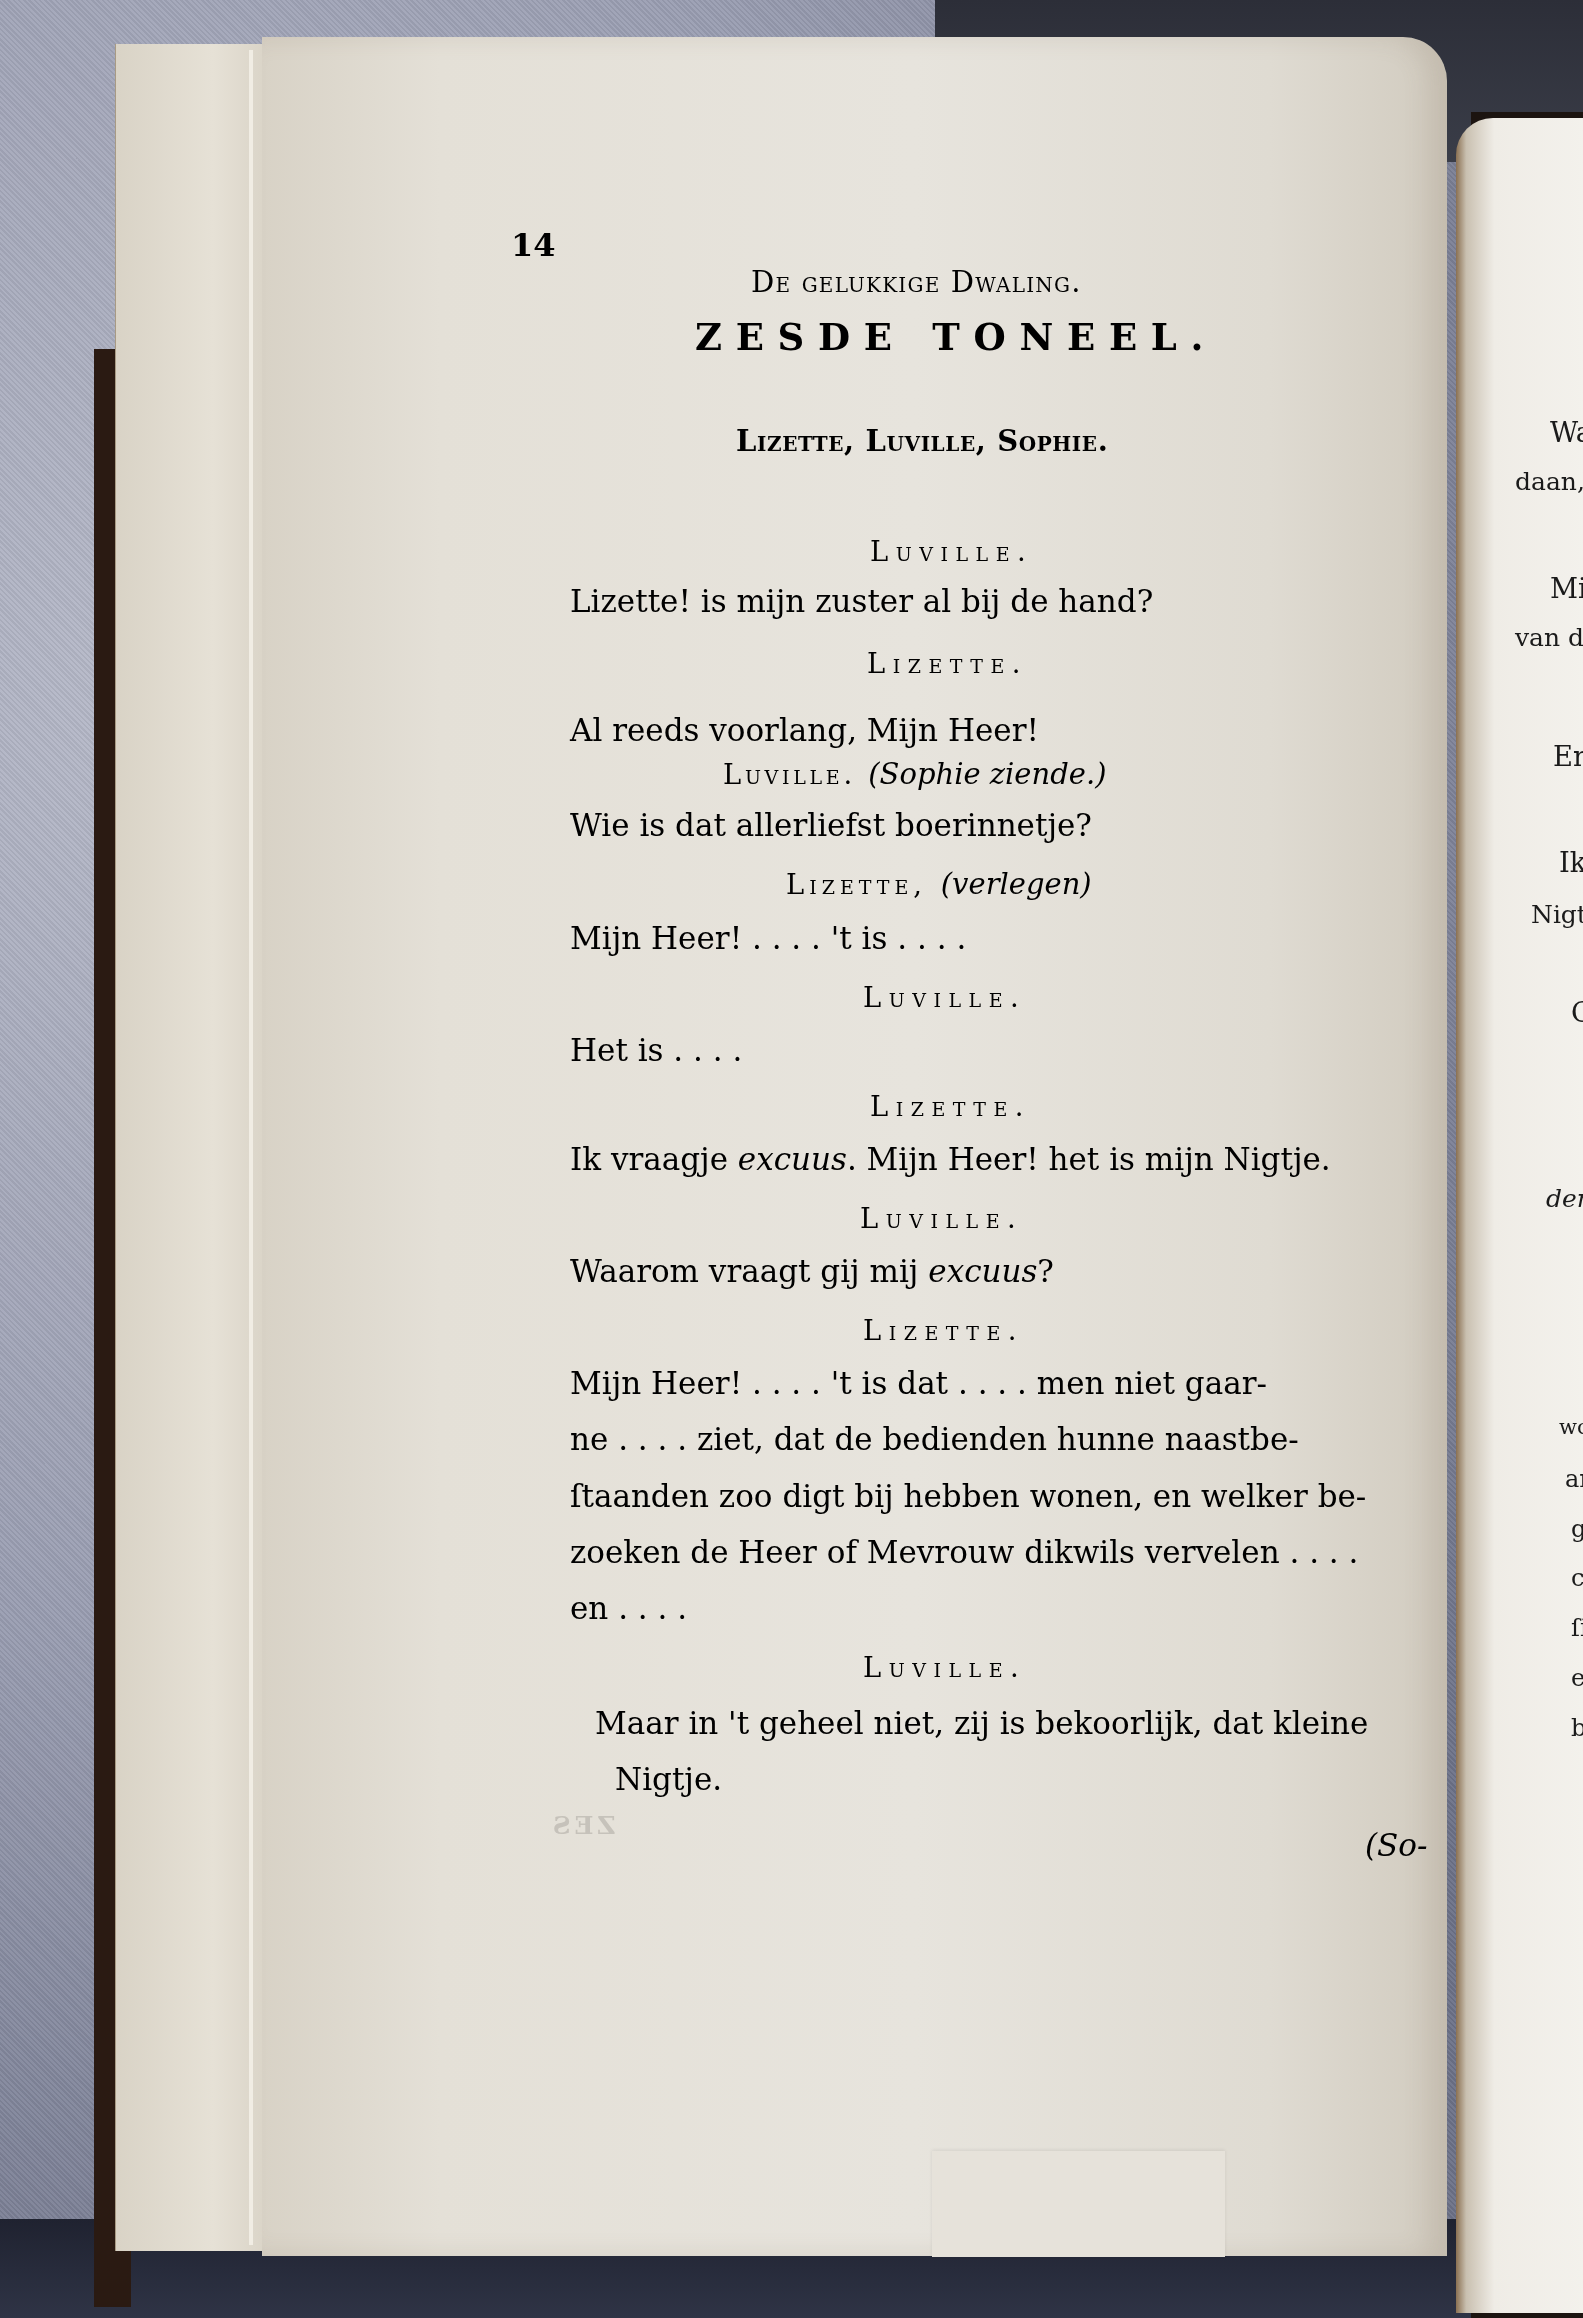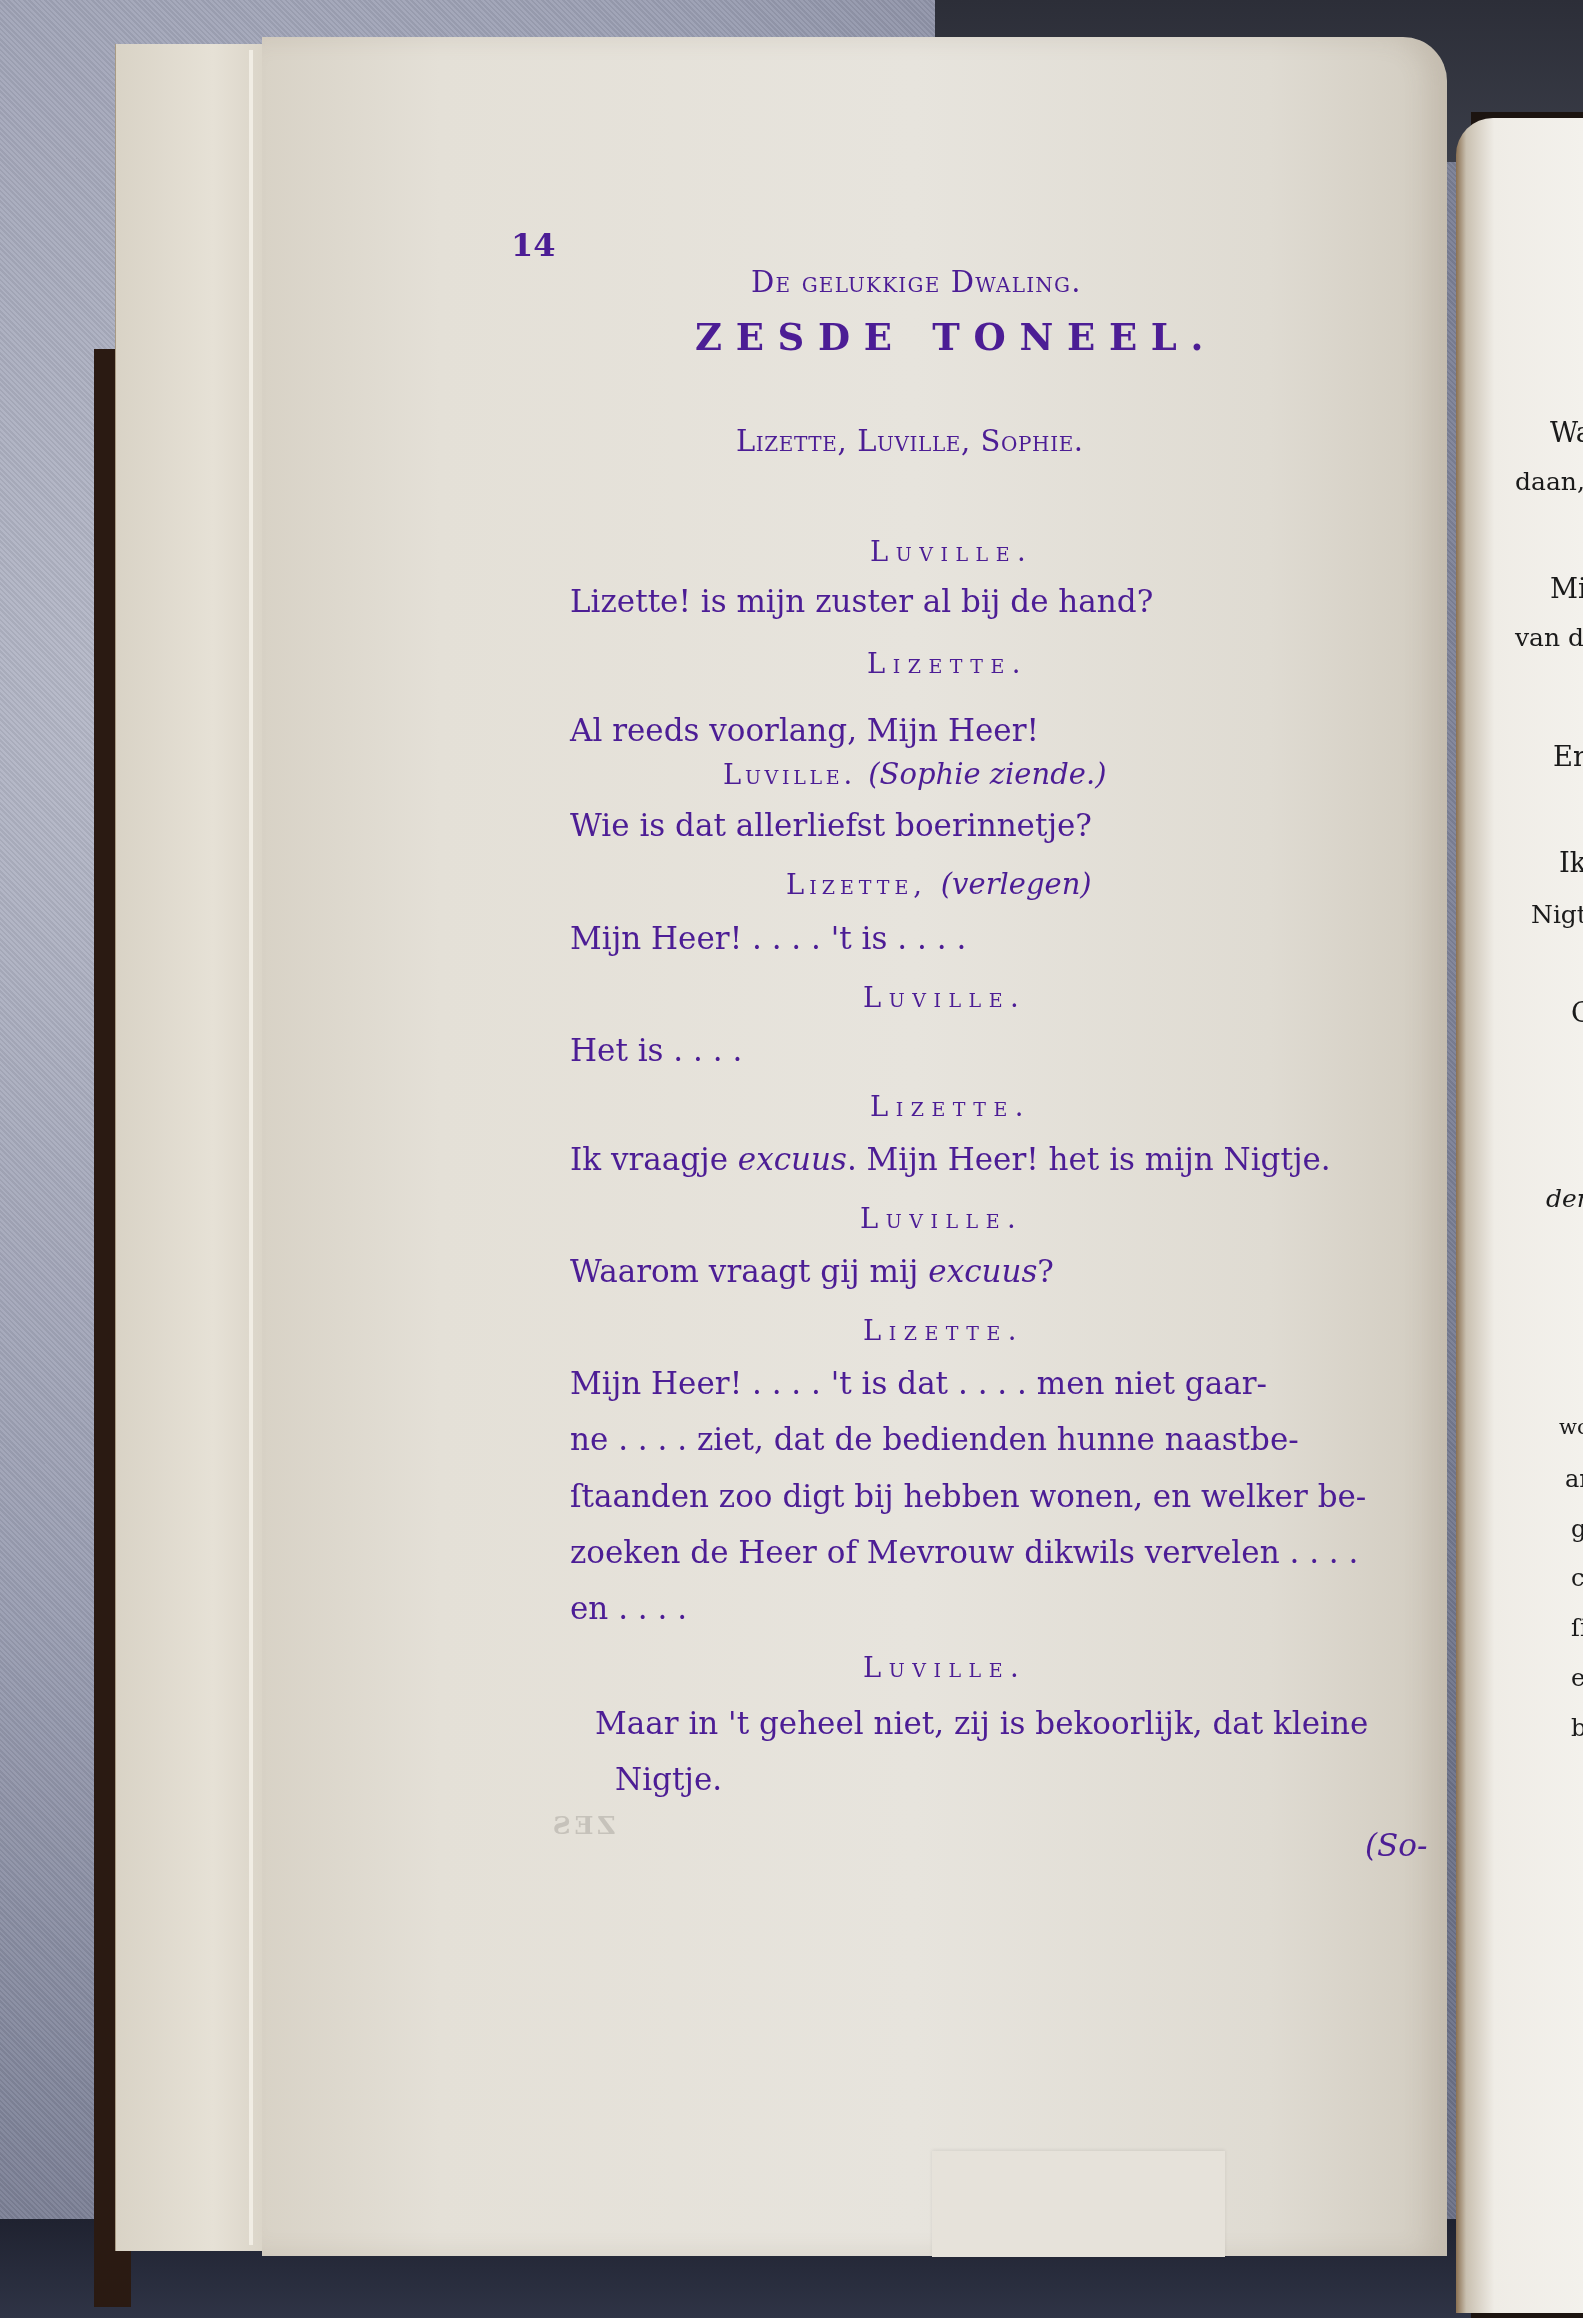--- a/index.html
+++ b/index.html
@@ -63,25 +63,25 @@
   .facing-page {
     position: absolute; left: 1456px; top: 118px; width: 128px; height: 2195px;
     background: linear-gradient(90deg, #8a7052 0%, #c9c0b0 8%, #efece6 30%, #f3f1ec 100%);
     border-top-left-radius: 37px;
   }
   .facing-text {
     position: absolute; font-family: "DejaVu Serif", serif; color: #1a1a1a;
     font-size: 27.4px; white-space: nowrap;
   }
   
-  .text { position: absolute; color: #4c1d95; white-space: nowrap; }
+  .text { position: absolute; color: #000000; white-space: nowrap; }
   .pagenum { left: 511px; top: 226px; font-size: 32px; font-weight: bold; }
   .running-head { left: 751px; top: 237px; font-size: 29px; font-variant: small-caps; letter-spacing: 1.2px; margin-top: 28px; }
   .scene-title { left: 695px; top: 315px; font-size: 37px; font-weight: bold; letter-spacing: 13.7px; }
-  .cast { left: 736px; top: 424px; font-size: 29px; font-variant: small-caps; letter-spacing: 0.6px; }
+  .cast { left: 736px; top: 424px; font-size: 29px; font-variant: small-caps; letter-spacing: 0.6px; font-weight: bold; }
   .speaker { font-size: 27.4px; font-variant: small-caps; letter-spacing: 7.5px; }
   .line { font-size: 31px; left: 570px; }
   .direction { font-style: italic; letter-spacing: 0; }
   .em { font-style: italic; }
   .catchword { left: 1365px; top: 1827px; font-size: 31px; font-style: italic; }
   .ghost { left: 549px; top: 1811px; font-size: 25px; color: rgba(60,55,50,0.18); font-weight: bold; letter-spacing: 3.7px; transform: scaleX(-1); }
 </style>
 </head>
 <body>
 

